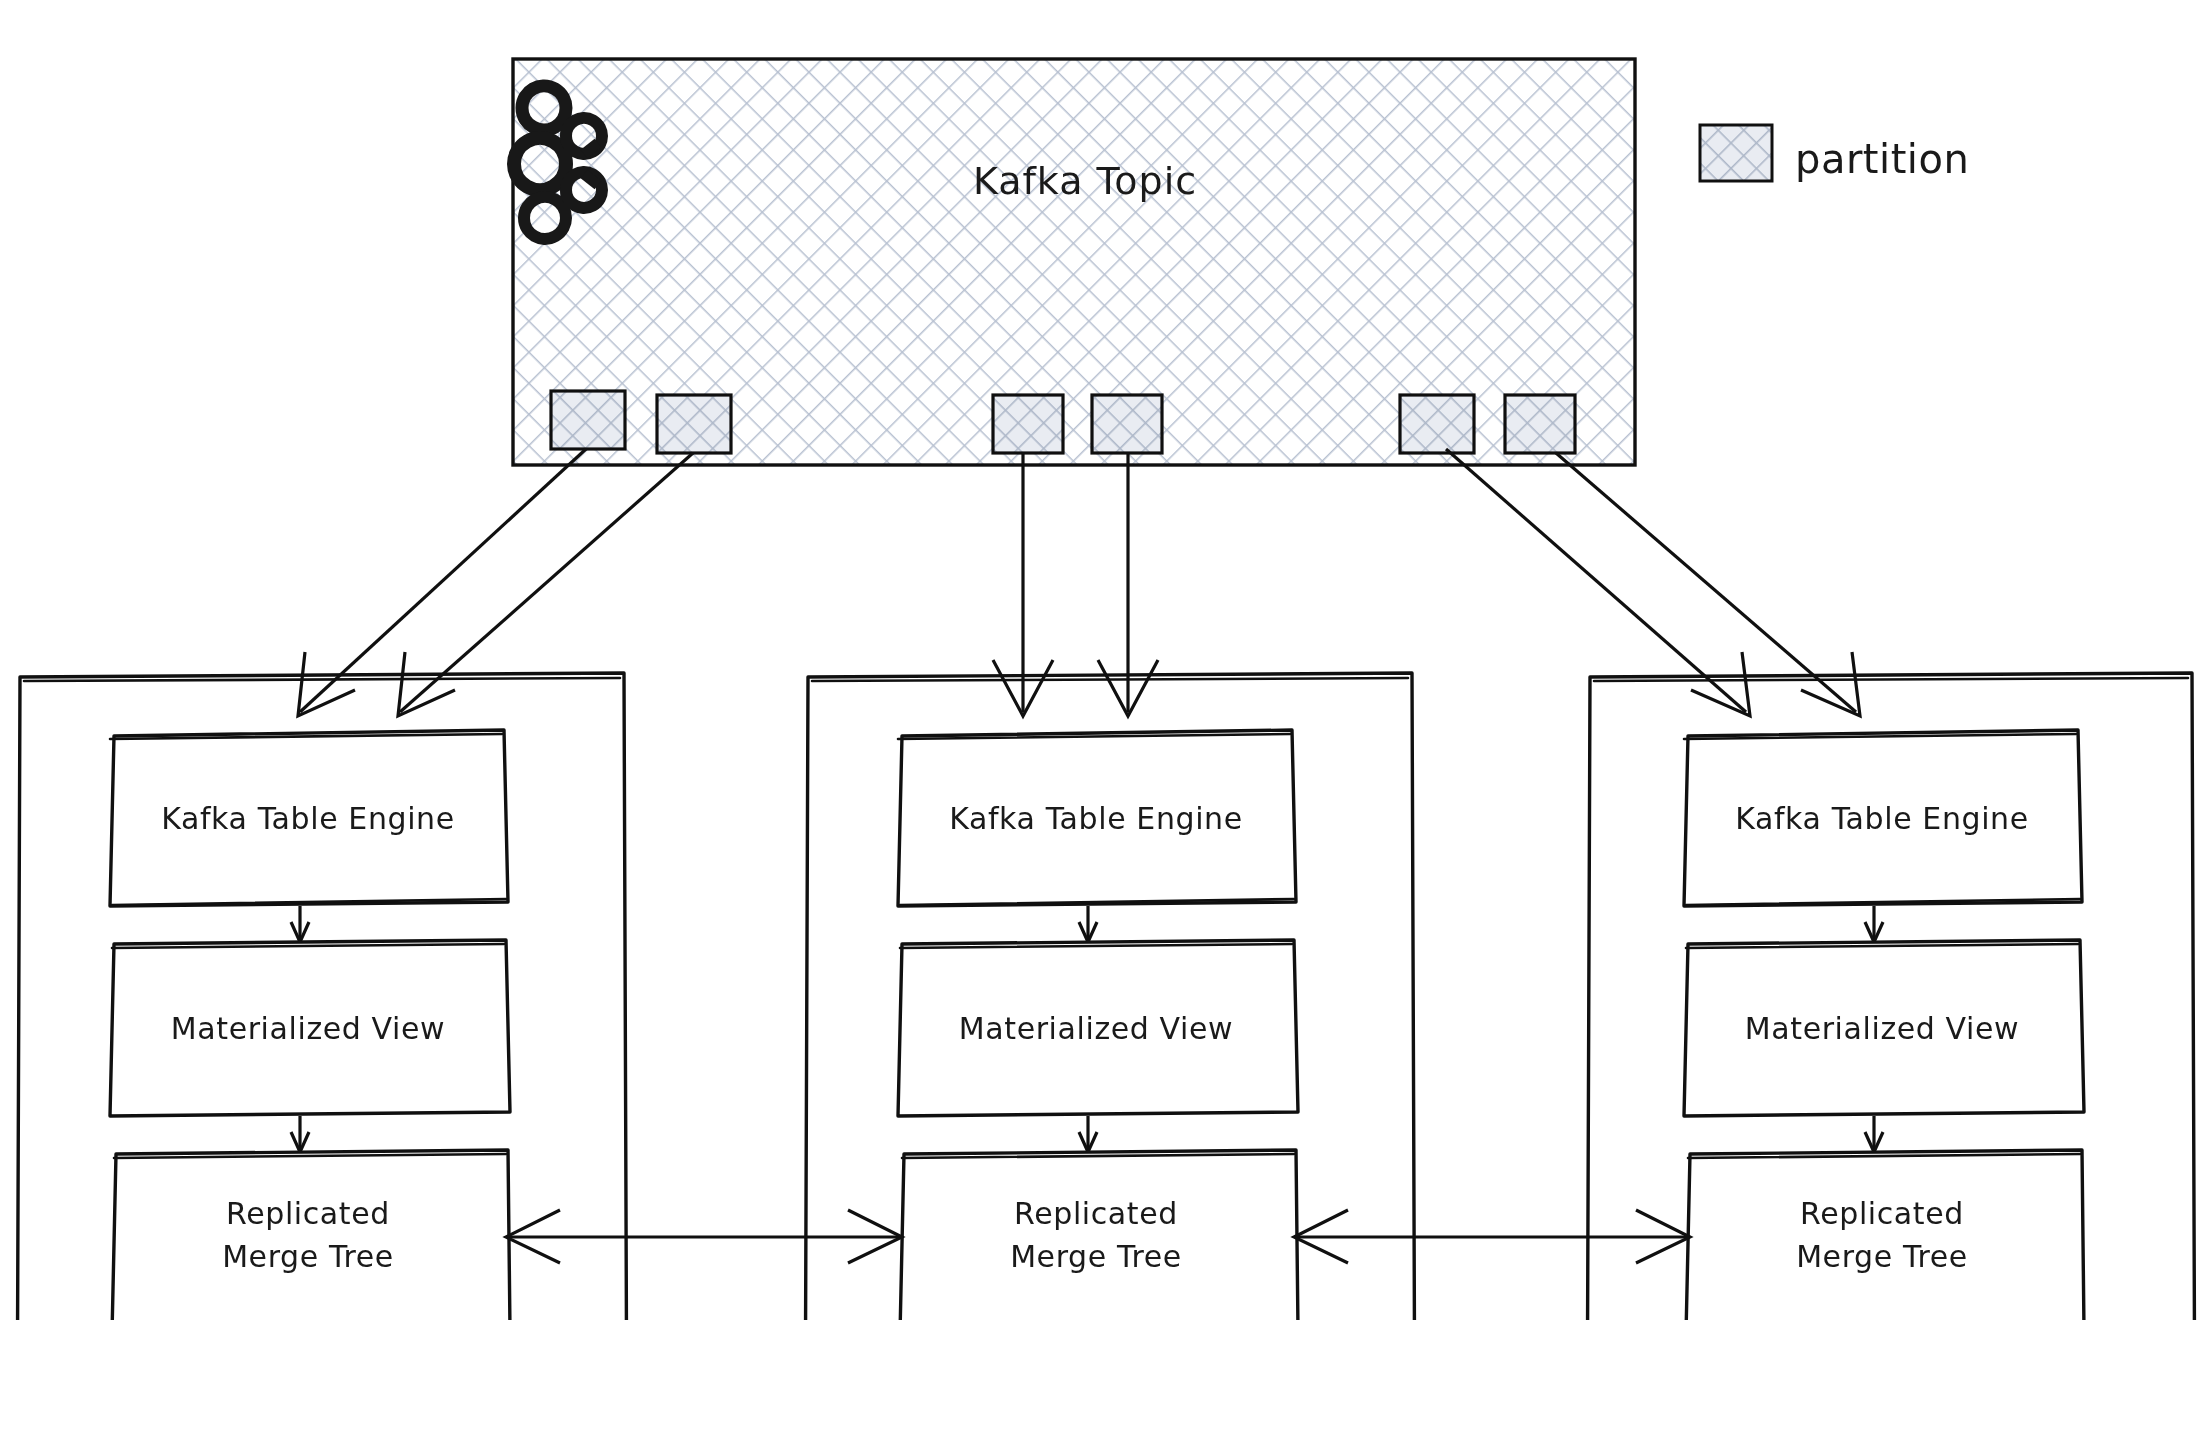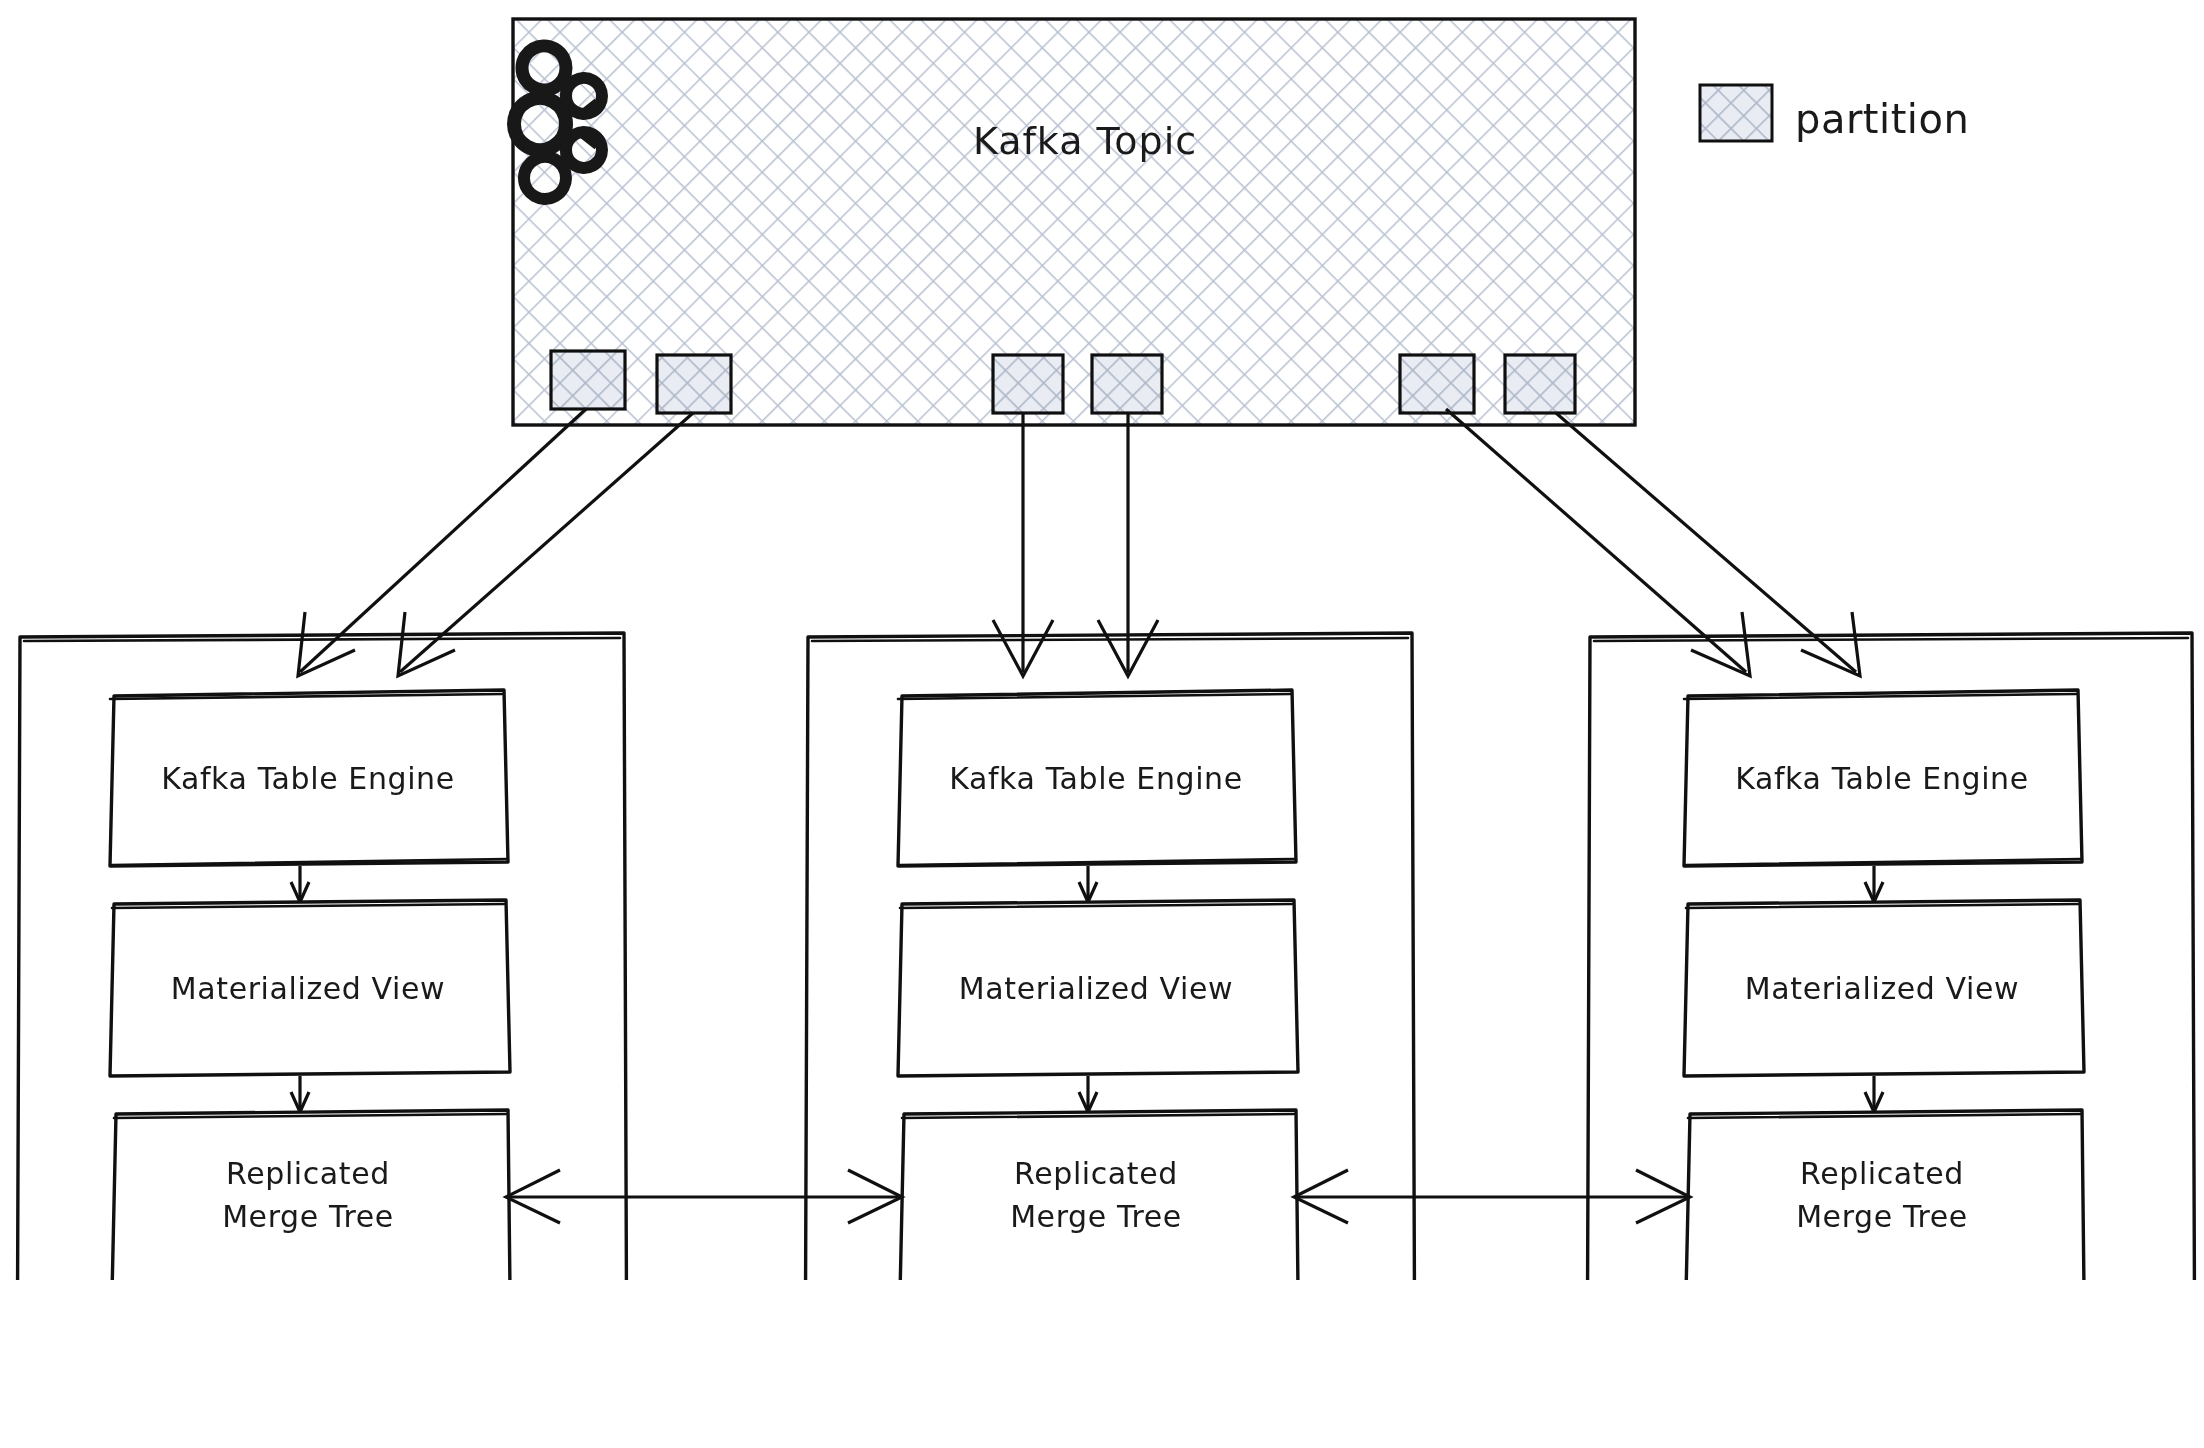--- a/index.html
+++ b/index.html
@@ -9,20 +9,21 @@
   }
   body {
     font-family: "DejaVu Sans", sans-serif;
   }
   #stage {
     position: relative;
     width: 2204px;
     height: 1280px;
     background: #ffffff;
     overflow: hidden;
+    margin-top: 40px;
   }
   #canvas {
     position: absolute;
     left: 0;
     top: 0;
     width: 2204px;
     height: 1448px;
   }
   .node-label {
     font-family: "DejaVu Sans", sans-serif;

